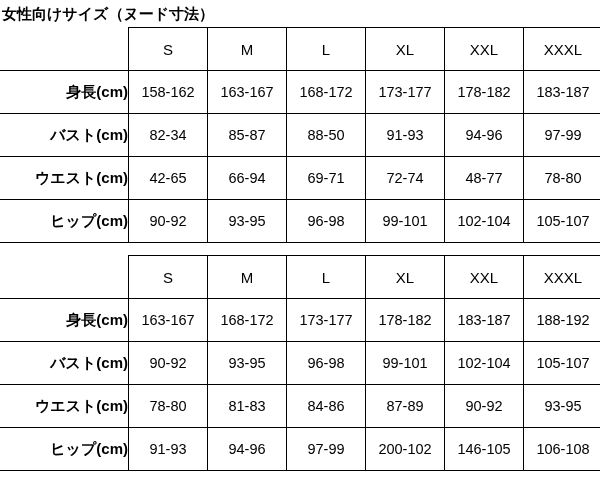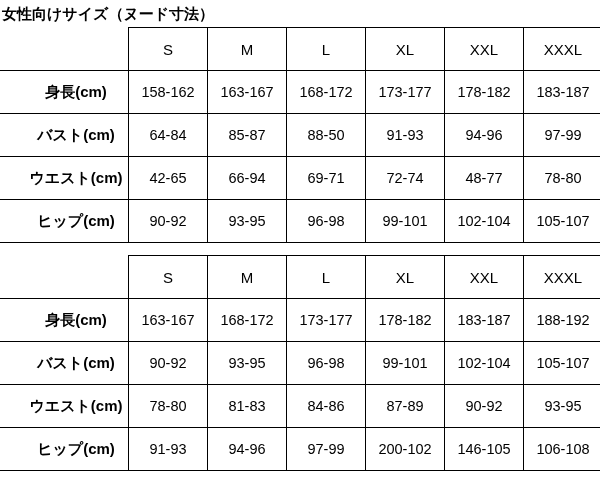--- a/index.html
+++ b/index.html
@@ -51,21 +51,21 @@
   
   table.size-table tr.header-row td.corner {
     border-left: none;
     border-top: none;
     border-right: 1px solid #000;
     border-bottom: 1px solid #000;
   }
   table.size-table td.rowlabel {
     font-weight: bold;
     font-size: 15px;
-    text-align: center;
+    text-align: right;
     border-left: none;
     padding-left: 24px;
   }
   .col-label { width: 128px; }
   .col-size  { width: 78px; }
   .spacer-b { height: 12px; }
 </style>
 </head>
 <body>
 
@@ -88,21 +88,21 @@
         <td class="rowlabel">身長(cm)</td>
         <td>158-162</td>
         <td>163-167</td>
         <td>168-172</td>
         <td>173-177</td>
         <td>178-182</td>
         <td>183-187</td>
       </tr>
       <tr>
         <td class="rowlabel">バスト(cm)</td>
-        <td>64-84</td>
+        <td>82-34</td>
         <td>85-87</td>
         <td>88-50</td>
         <td>91-93</td>
         <td>94-96</td>
         <td>97-99</td>
       </tr>
       <tr>
         <td class="rowlabel">ウエスト(cm)</td>
         <td>42-65</td>
         <td>66-94</td>

